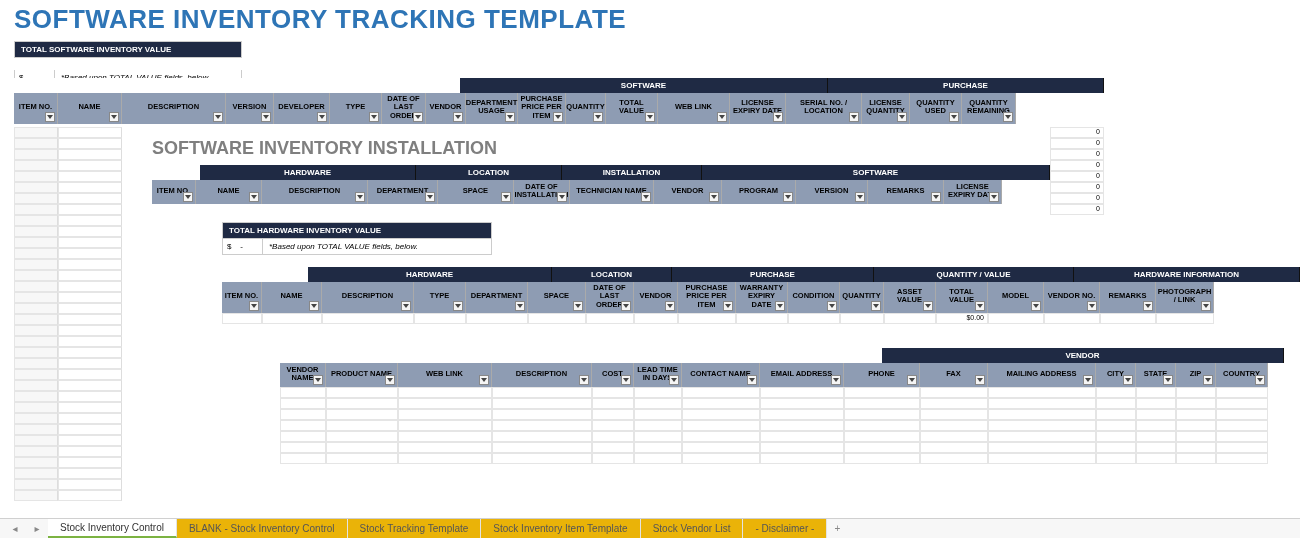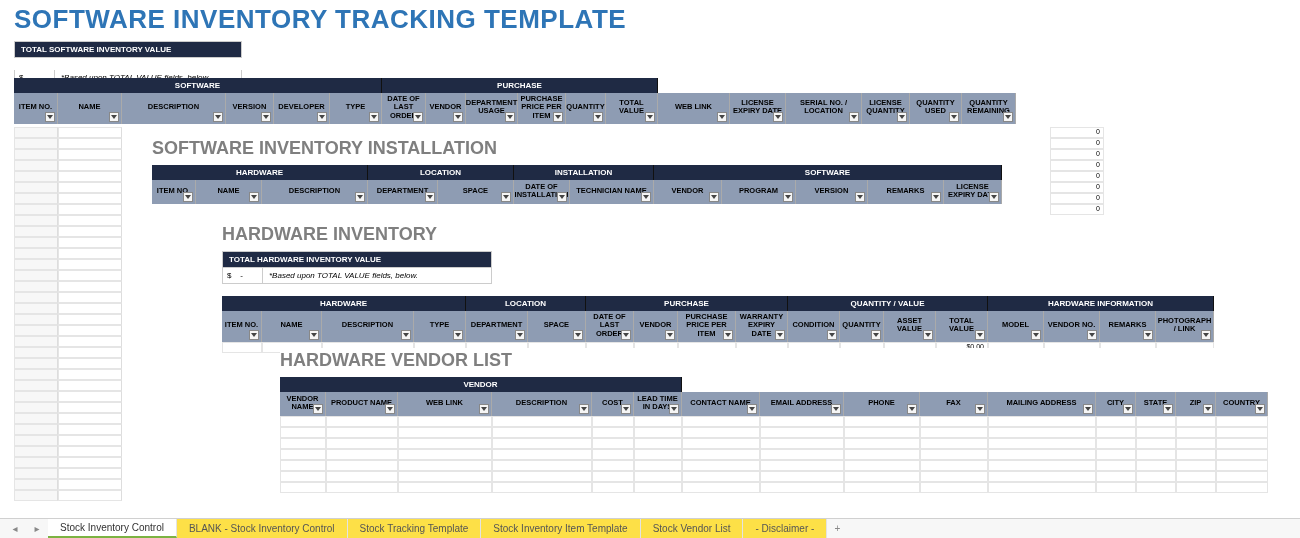--- a/index.html
+++ b/index.html
@@ -7,21 +7,21 @@
 
 .title { color: #2e75b6; font-weight: bold; letter-spacing: 0.5px; }
 .title-main { font-size: 26px; padding: 4px 14px 6px; }
 .title-sub { font-size: 18px; color: #7f7f7f; font-weight: bold; padding: 2px 0 6px; }
 
 .total-box { display: flex; margin: 0 14px 12px; border: 1px solid #ccc; width: 228px; }
 .total-head { background: #1f2a44; color: #fff; font-size: 8px; font-weight: bold; padding: 3px 6px; width: 100%; }
 .total-row { display: flex; width: 228px; border: 1px solid #ccc; border-top: none; margin: 0 14px 2px; }
 .total-cell-a { width: 40px; border-right: 1px solid #ccc; font-size: 8px; padding: 3px 4px; text-align: left; }
 .total-cell-b { flex: 1; font-size: 8px; font-style: italic; padding: 3px 6px; }
-.group-row { display: flex; }
+.group-row { display: flex; justify-content: flex-end; }
 .group-cell { background: #1f2a44; color: #fff; text-align: center; font-size: 8px; font-weight: bold; padding: 3px 0; border-right: 1px solid #111; }
 .hdr-row { display: flex; }
 .hdr-cell { background: #8e9cb3; color: #000; text-align: center; font-size: 7.5px; font-weight: bold; padding: 2px 2px 4px; border-right: 1px solid #aaa; position: relative; display: flex; align-items: center; justify-content: center; min-height: 24px; line-height: 1.1; }
 .filter { position: absolute; right: 2px; bottom: 2px; width: 10px; height: 10px; background: #f5f5f5; border: 1px solid #888; display: flex; align-items: center; justify-content: center; }
 .filter::after { content: ""; width: 0; height: 0; border-left: 3px solid transparent; border-right: 3px solid transparent; border-top: 4px solid #444; }
 .data-row { display: flex; }
 .data-cell { border: 1px solid #e5e5e5; height: 11px; background: #fff; font-size: 7px; text-align: right; padding: 0 3px; position: relative; }
 .data-cell.gray { background: #f7f7f7; }
 
 .layer { position: absolute; background: #fff; }
@@ -29,21 +29,21 @@
 .rows-left { position: absolute; left: 14px; top: 127px; width: 108px; }
 .rows-left .data-cell { border-right: 1px solid #ddd; }
 .qty-col { position: absolute; right: 196px; top: 127px; width: 54px; }
 
 .layer-install { left: 152px; top: 136px; width: 898px; background: transparent; }
 .layer-hwinv { left: 222px; top: 222px; width: 1078px; background: #fff; }
 .layer-vendor { left: 280px; top: 348px; width: 1004px; background: #fff; }
 
 .tabs { position: absolute; bottom: 0; left: 0; right: 0; height: 20px; background: #f7f7f7; border-top: 1px solid #d0d0d0; display: flex; align-items: stretch; padding-left: 4px; }
 .tab-nav { width: 22px; display: flex; align-items: center; justify-content: center; color: #888; }
-.tab { padding: 0 12px; font-size: 10px; display: flex; align-items: center; border-right: 1px solid #e3e3e3; color: #555; background: #fde047; }
+.tab { padding: 0 12px; font-size: 10px; display: flex; align-items: center; border-right: 1px solid #e3e3e3; color: #555; background: #eab308; }
 .tab.active { background: #fff; color: #333; border-bottom: 2px solid #7cb342; }
 .tab-add { width: 20px; display: flex; align-items: center; justify-content: center; color: #888; }
 
 .tiny-val { font-size: 7px; color: #000; }
 </style>
 </head>
 <body>
 
 <div class="title title-main">SOFTWARE INVENTORY TRACKING TEMPLATE</div>
 
@@ -340,21 +340,20 @@
         <div class="filter"></div>
       </div>
       <div class="hdr-cell" style="width: 58px;">
         <span>LICENSE EXPIRY DATE</span>
         <div class="filter"></div>
       </div>
     </div>
 </div>
 
 <div class="layer layer-hwinv">
-  <div class="title-sub">HARDWARE INVENTORY</div>
   <div style="border:1px solid #ccc; width:270px; margin-bottom:0;">
     <div class="total-head">TOTAL HARDWARE INVENTORY VALUE</div>
   </div>
   <div style="display:flex; width:270px; border:1px solid #ccc; border-top:none; margin-bottom:12px;">
     <div class="total-cell-a"><span>$</span>&nbsp;&nbsp;&nbsp;&nbsp;<span>-</span></div>
     <div class="total-cell-b">*Based upon TOTAL VALUE fields, below.</div>
   </div>
   <div class="group-row" id="hwinv-groups">
       <div class="group-cell" style="width: 244px;">HARDWARE</div>
       <div class="group-cell" style="width: 120px;">LOCATION</div>
@@ -452,21 +451,20 @@
       <div class="data-cell" style="width: 52px;"></div>
       <div class="data-cell tiny-val" style="width: 52px;">$0.00</div>
       <div class="data-cell" style="width: 56px;"></div>
       <div class="data-cell" style="width: 56px;"></div>
       <div class="data-cell" style="width: 56px;"></div>
       <div class="data-cell" style="width: 58px;"></div>
     </div>
 </div>
 
 <div class="layer layer-vendor">
-  <div class="title-sub">HARDWARE VENDOR LIST</div>
   <div class="group-row" id="vendor-groups">
       <div class="group-cell" style="width: 402px;">VENDOR</div>
     </div>
   <div class="hdr-row" id="vendor-headers">
       <div class="hdr-cell" style="width: 46px;">
         <span>VENDOR NAME</span>
         <div class="filter"></div>
       </div>
       <div class="hdr-cell" style="width: 72px;">
         <span>PRODUCT NAME</span>

